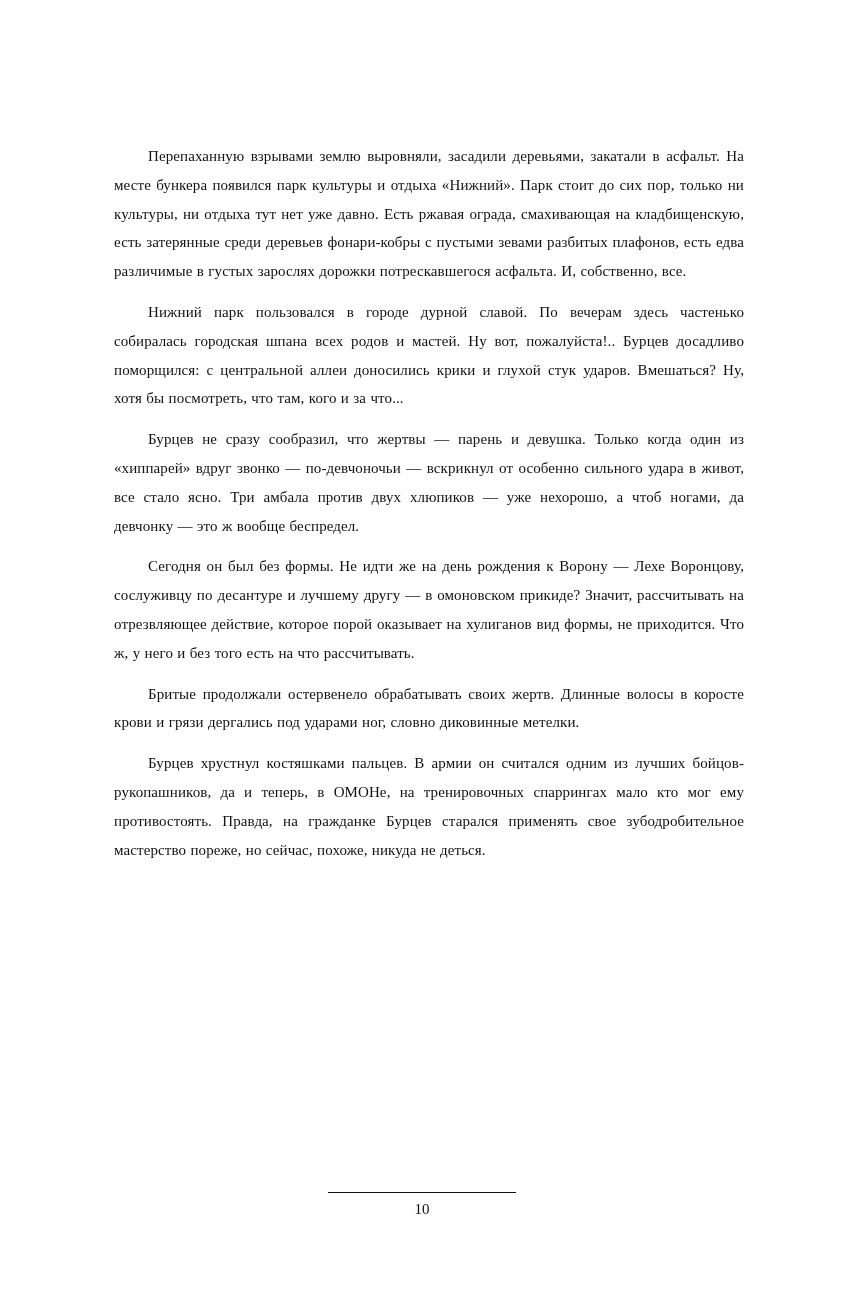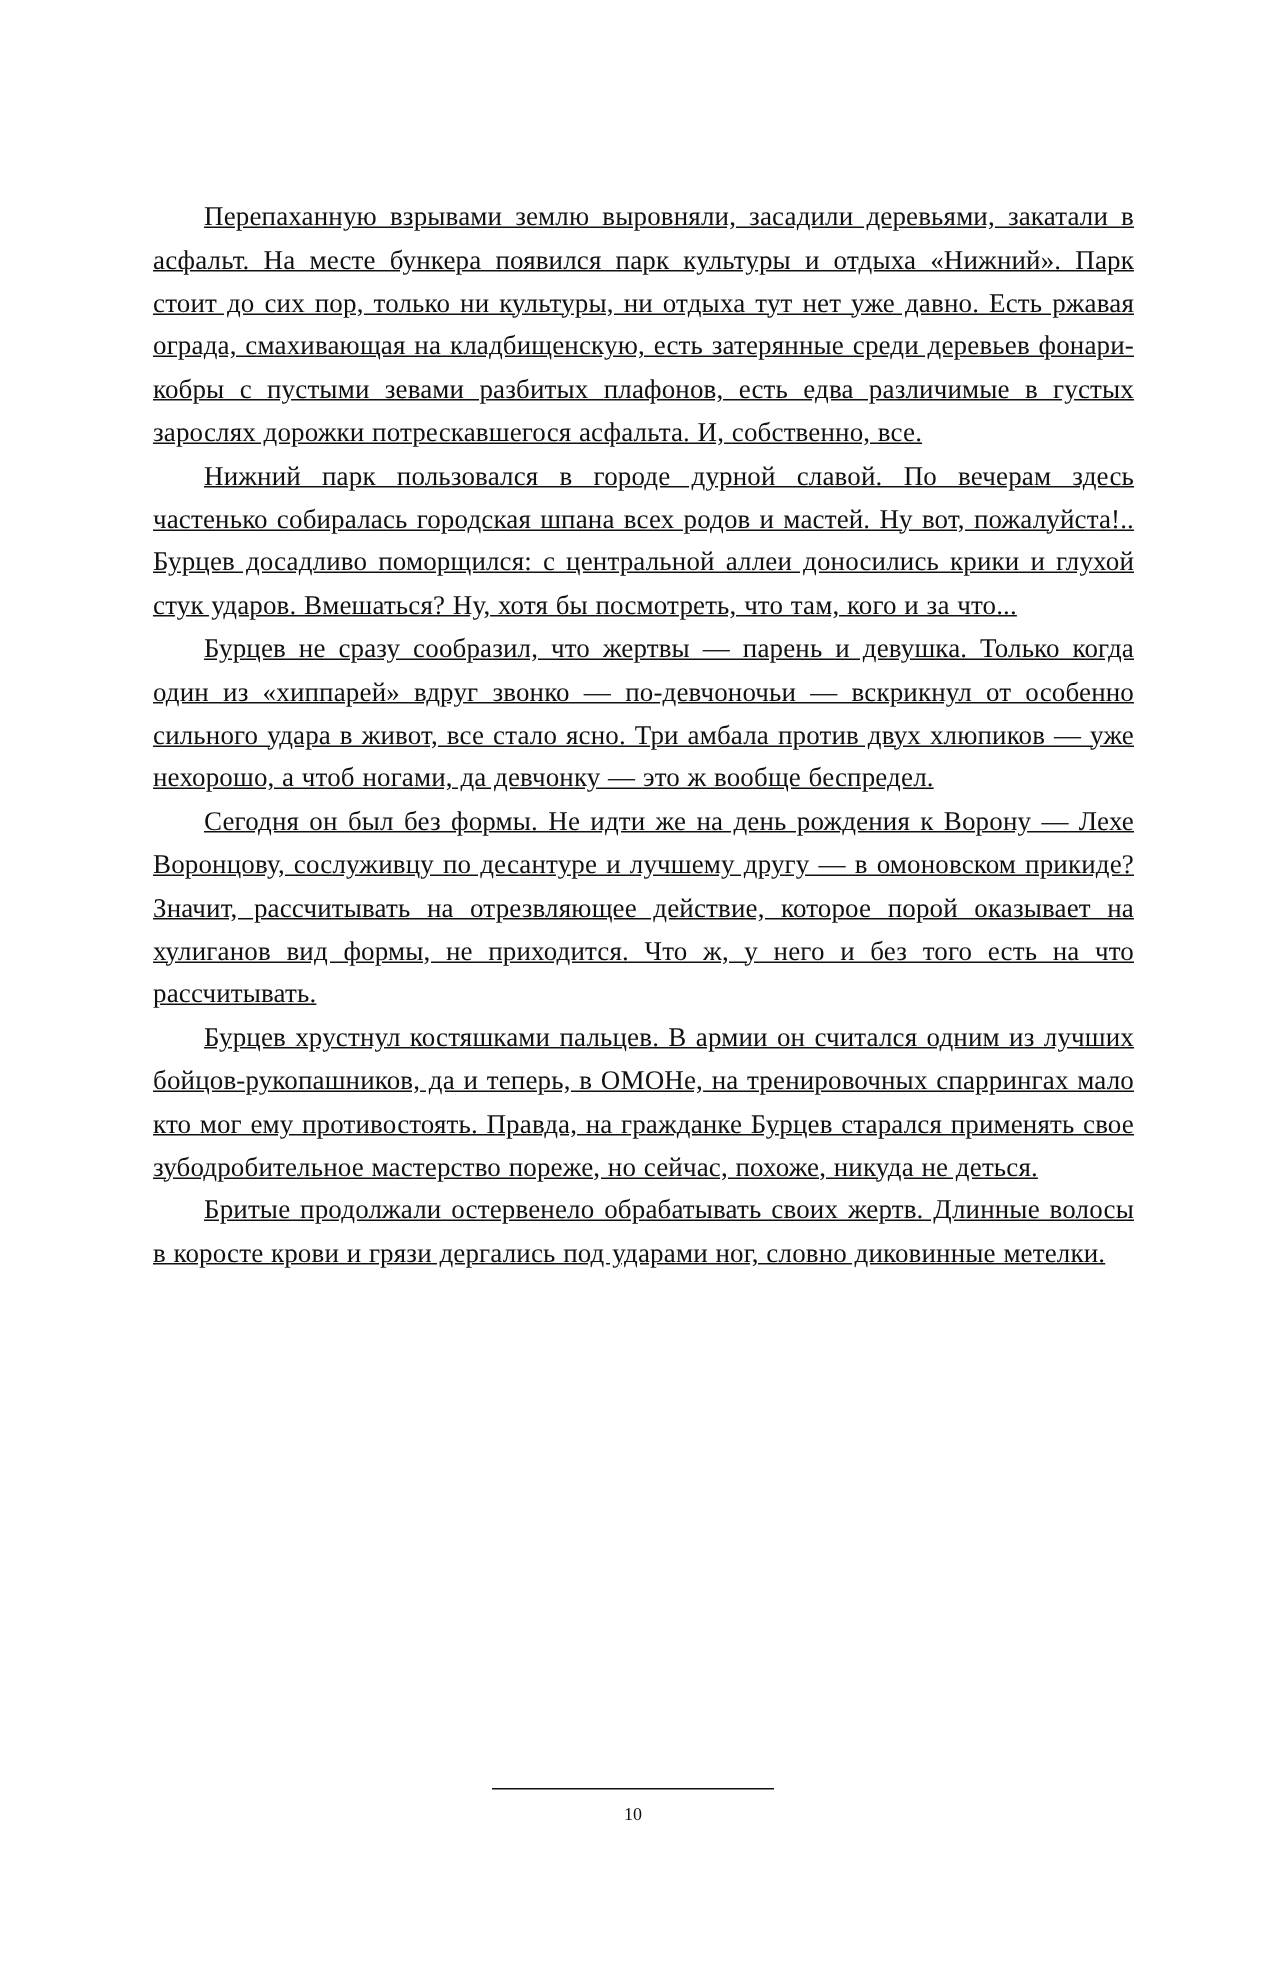--- a/index.html
+++ b/index.html
@@ -17,60 +17,59 @@
     font-family: "Liberation Serif", "DejaVu Serif", serif;
     color: #111111;
   }
   .text-block {
     position: absolute;
     top: 130px;
     left: 102px;
     width: 654px;
   }
   .text-block p {
-    margin: 0;
+    margin: 12px;
     padding: 0;
-    font-size: 18px;
+    font-size: 15px;
     line-height: 28.8px;
     text-align: justify;
     text-indent: 34px;
     letter-spacing: 0.1px;
     word-spacing: 0.5px;
-    text-decoration: underline;
   }
   .footer {
     position: absolute;
     left: 0;
     right: 0;
     top: 1192px;
     display: flex;
     flex-direction: column;
     align-items: center;
   }
   .footer-rule {
     width: 188px;
     height: 0;
     border-top: 1.5px solid #111111;
     margin-bottom: 4px;
   }
   .page-number {
-    font-size: 12px;
+    font-size: 15px;
     line-height: 24px;
     color: #111111;
   }
 </style>
 </head>
 <body>
 
 <div class="page">
   <div class="text-block">
     <p>Перепаханную взрывами землю выровняли, засадили деревьями, закатали в асфальт. На месте бункера появился парк культуры и отдыха «Нижний». Парк стоит до сих пор, только ни культуры, ни отдыха тут нет уже давно. Есть ржавая ограда, смахивающая на кладбищенскую, есть затерянные среди деревьев фонари-кобры с пустыми зевами разбитых плафонов, есть едва различимые в густых зарослях дорожки потрескавшегося асфальта. И, собственно, все.</p>
     <p>Нижний парк пользовался в городе дурной славой. По вечерам здесь частенько собиралась городская шпана всех родов и мастей. Ну вот, пожалуйста!.. Бурцев досадливо поморщился: с центральной аллеи доносились крики и глухой стук ударов. Вмешаться? Ну, хотя бы посмотреть, что там, кого и за что...</p>
     <p>Бурцев не сразу сообразил, что жертвы — парень и девушка. Только когда один из «хиппарей» вдруг звонко — по-девчоночьи — вскрикнул от особенно сильного удара в живот, все стало ясно. Три амбала против двух хлюпиков — уже нехорошо, а чтоб ногами, да девчонку — это ж вообще беспредел.</p>
     <p>Сегодня он был без формы. Не идти же на день рождения к Ворону — Лехе Воронцову, сослуживцу по десантуре и лучшему другу — в омоновском прикиде? Значит, рассчитывать на отрезвляющее действие, которое порой оказывает на хулиганов вид формы, не приходится. Что ж, у него и без того есть на что рассчитывать.</p>
+    <p>Бритые продолжали остервенело обрабатывать своих жертв. Длинные волосы в коросте крови и грязи дергались под ударами ног, словно диковинные метелки.</p>
     <p>Бурцев хрустнул костяшками пальцев. В армии он считался одним из лучших бойцов-рукопашников, да и теперь, в ОМОНе, на тренировочных спаррингах мало кто мог ему противостоять. Правда, на гражданке Бурцев старался применять свое зубодробительное мастерство пореже, но сейчас, похоже, никуда не деться.</p>
-    <p>Бритые продолжали остервенело обрабатывать своих жертв. Длинные волосы в коросте крови и грязи дергались под ударами ног, словно диковинные метелки.</p>
   </div>
   <div class="footer">
     <div class="footer-rule"></div>
     <div class="page-number">10</div>
   </div>
 </div>
 
 </body></html>

